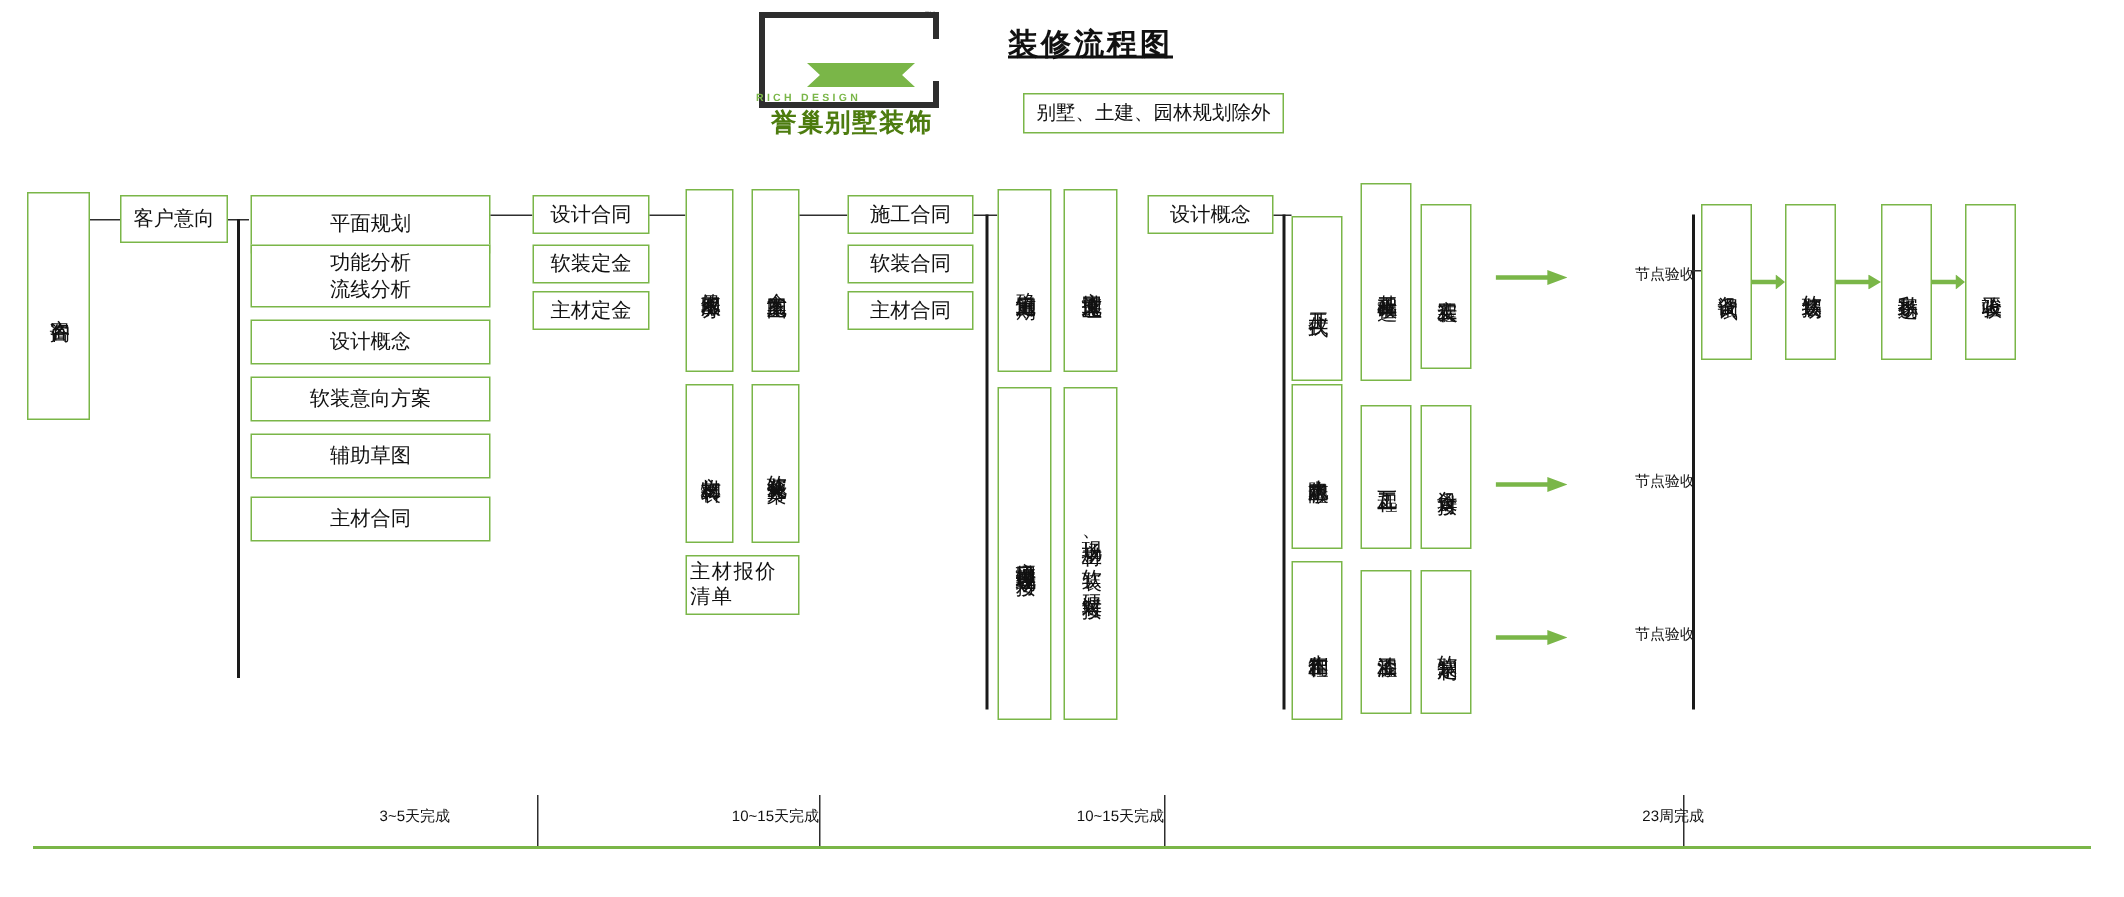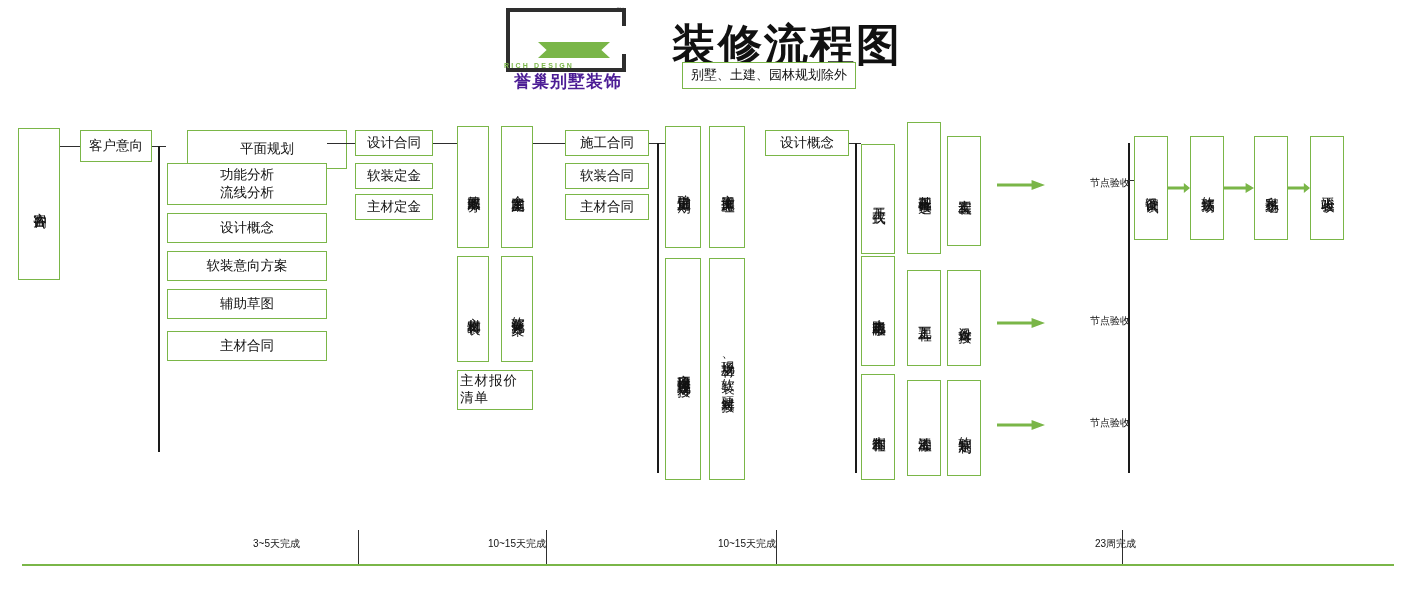--- a/index.html
+++ b/index.html
@@ -75,32 +75,33 @@
     font-weight: bold;
   }
   .logo-cn {
     position: absolute;
     left: 0px;
     top: 64px;
     width: 140px;
     text-align: center;
     font-size: 17px;
     font-weight: bold;
-    color: #4c1d95;
+    color: #4d7c0f;
     letter-spacing: 1px;
   }
   .doc-title {
     position: absolute;
     left: 672px;
     top: 16px;
-    font-size: 44px;
+    font-size: 20px;
     font-weight: bold;
     letter-spacing: 2px;
     color: #111;
     font-family: "DejaVu Sans", "Liberation Sans", sans-serif;
+    text-decoration: underline;
   }
   .title-note {
     position: absolute;
     left: 682px;
     top: 62px;
     padding: 3px 8px 4px 8px;
     border: 1px solid #7ab648;
     font-size: 13px;
     color: #111;
     background: #fff;
@@ -179,21 +180,21 @@
 
   <div class="node v" style="left:18px; top:128px; width:42px; height:152px;">客户咨询</div>
 
   <div class="hline" style="left:60px; top:146px; width:20px;"></div>
 
   <div class="node" style="left:80px; top:130px; width:72px; height:32px;">客户意向</div>
 
   <div class="hline" style="left:152px; top:146px; width:14px;"></div>
   <div class="vline thick" style="left:158px; top:146px; height:306px;"></div>
 
-  <div class="node" style="left:167px; top:130px; width:160px; height:39px;margin-left:20px;">平面规划</div>
+  <div class="node" style="left:167px; top:130px; width:160px; height:39px;">平面规划</div>
   <div class="node" style="left:167px; top:163px; width:160px; height:42px; white-space:pre-line;">功能分析
 流线分析</div>
   <div class="node" style="left:167px; top:213px; width:160px; height:30px;">设计概念</div>
   <div class="node" style="left:167px; top:251px; width:160px; height:30px;">软装意向方案</div>
   <div class="node" style="left:167px; top:289px; width:160px; height:30px;">辅助草图</div>
   <div class="node" style="left:167px; top:331px; width:160px; height:30px;">主材合同</div>
 
   <div class="hline" style="left:327px; top:143px; width:28px;"></div>
 
   <div class="node" style="left:355px; top:130px; width:78px; height:26px;">设计合同</div>

